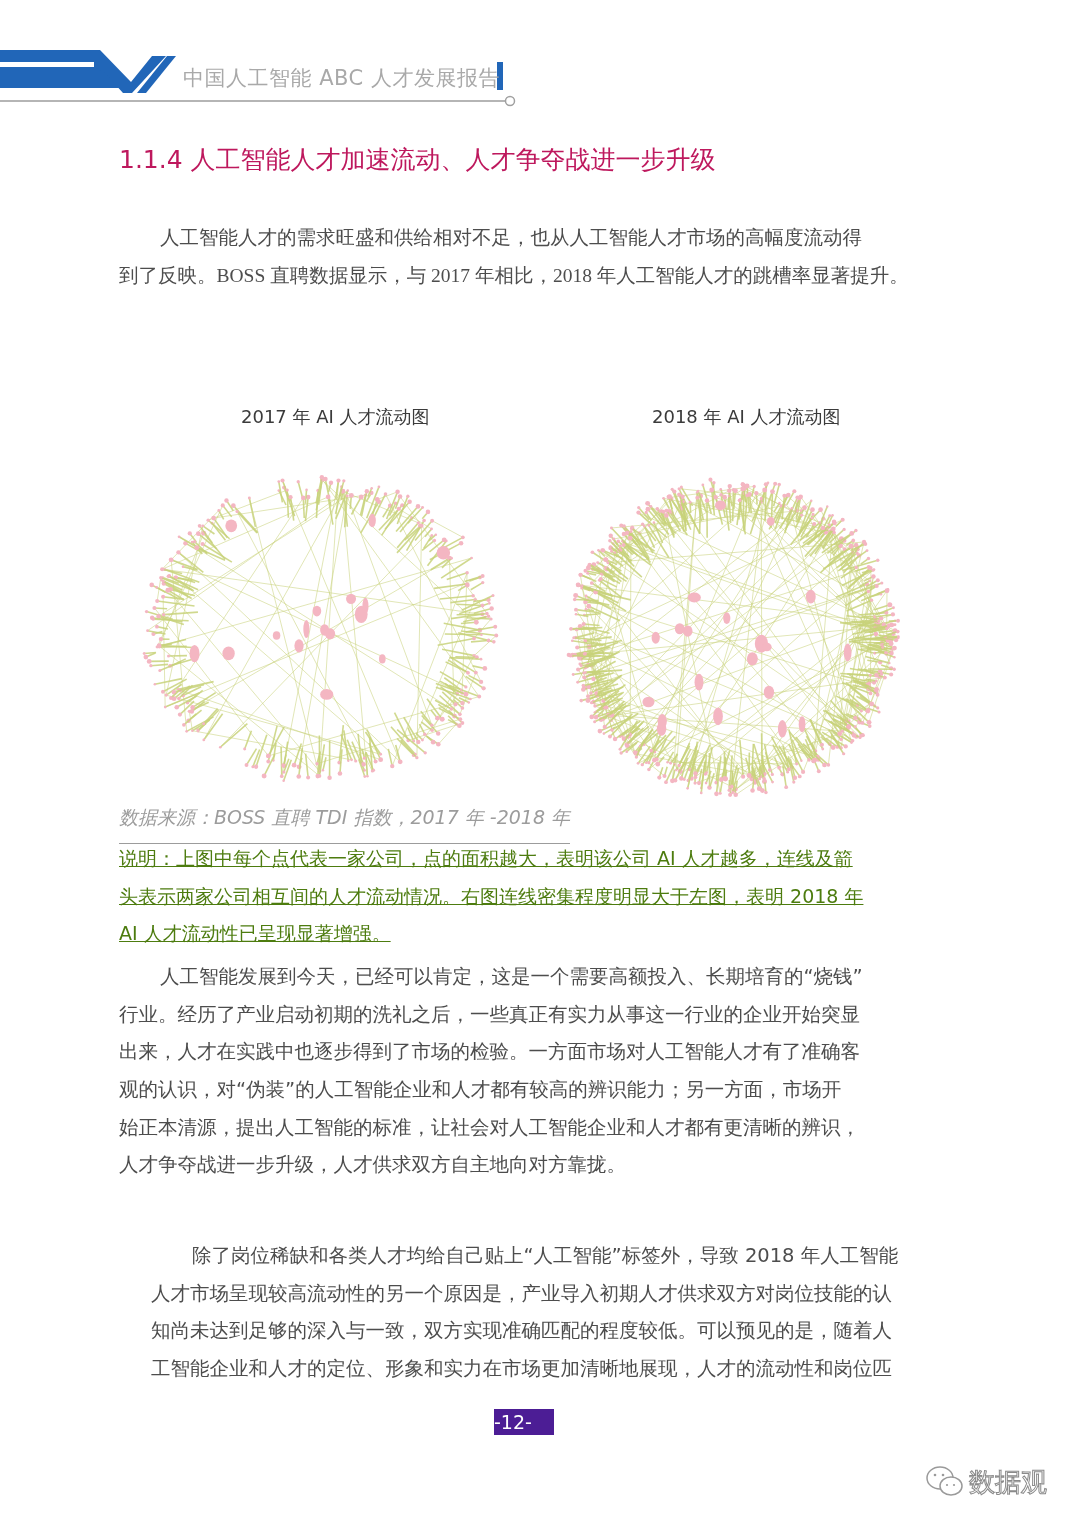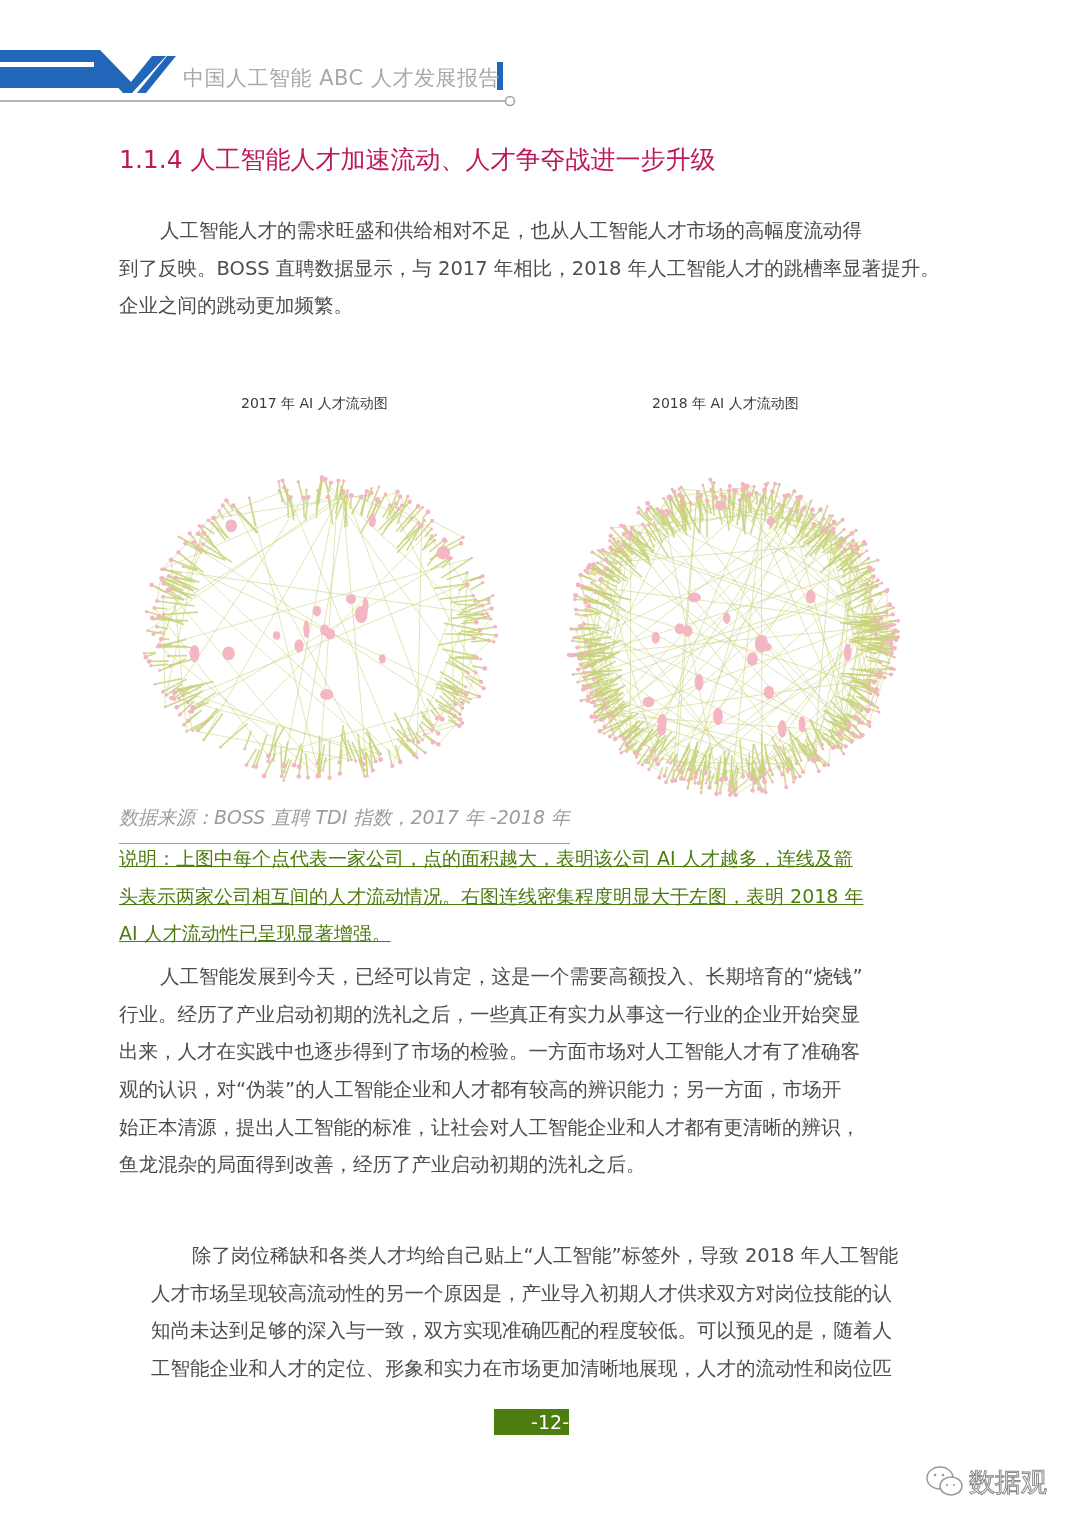--- a/index.html
+++ b/index.html
@@ -5,35 +5,35 @@
   html, body { margin: 0; padding: 0; background: #ffffff; }
   body { width: 1080px; height: 1525px; position: relative; overflow: hidden;
          font-family: "DejaVu Sans", "Liberation Sans", sans-serif; color: #4a4a4a; }
   .header { position: absolute; left: 0; top: 0; width: 964px; height: 120px; }
   .header svg { position: absolute; left: 0; top: 0; }
   .header-title { position: absolute; left: 183px; top: 64px; font-size: 21px; color: #a9a9a9; letter-spacing: 0.5px; white-space: nowrap; }
   .section-title { position: absolute; left: 119px; top: 143px; font-size: 25px; color: #be185d; white-space: nowrap; }
   .para { position: absolute; left: 119px; width: 814px; font-size: 19.5px; line-height: 37.7px; color: #4d4d4d; text-align: justify; }
   .para .line { display: block; white-space: nowrap; height: 37.7px; }
   .para .indent { padding-left: 41px; }
-  .p1 { top: 212px; }
+  .p1 { top: 219px; font-family: Liberation Serif, serif; }
   .p2 { top: 958px; }
   .p3 { top: 1237px; margin-left: 32px; }
-  .fig-title { position: absolute; top: 395px; font-size: 14px; color: #3b3b3b; white-space: nowrap; }
+  .fig-title { position: absolute; top: 405px; font-size: 18px; color: #3b3b3b; white-space: nowrap; }
   .fig-title.left { left: 241px; }
   .fig-title.right { left: 652px; }
   .network { position: absolute; }
   .network.left { left: 135px; top: 470px; width: 370px; height: 320px; }
   .network.right { left: 560px; top: 472px; width: 345px; height: 330px; }
   .source { position: absolute; left: 119px; top: 805px; font-size: 19px; color: #9c9c9c; font-style: italic; white-space: nowrap;
             border-bottom: 1.5px solid #9c9c9c; padding-bottom: 12px; }
   .note { position: absolute; left: 119px; top: 840px; width: 814px; font-size: 19px; line-height: 37.5px; color: #4d7c0f; text-decoration: underline; }
   .note .line { display: block; white-space: nowrap; height: 37.5px; }
-  .page-num { position: absolute; left: 494px; top: 1409px; width: 60px; height: 26px; background: #4d7c0f; color: #ffffff;
-              font-size: 19px; line-height: 26px; text-align: right; padding-left: 15px; }
+  .page-num { position: absolute; left: 494px; top: 1409px; width: 60px; height: 26px; background: #4c1d95; color: #ffffff;
+              font-size: 19px; line-height: 26px; text-align: left; }
   .watermark { position: absolute; left: 925px; top: 1450px; height: 50px; display: flex; align-items: flex-end; }
   .watermark-text { font-size: 26px; color: #ffffff; -webkit-text-stroke: 1px #8a8a8a; margin-left: 4px; white-space: nowrap; }
 </style>
 </head>
 <body>
 
 <div class="header">
   <svg width="1080" height="120">
 
     <polygon points="0,57 92,57 128,88 0,88" fill="#2166b8"></polygon>
@@ -48,21 +48,20 @@
     <circle cx="510" cy="101" r="4.5" fill="#ffffff" stroke="#a0a0a0" stroke-width="1.5"></circle>
   </svg>
   <div class="header-title">中国人工智能 ABC 人才发展报告</div>
 </div>
 
 <div class="section-title">1.1.4  人工智能人才加速流动、人才争夺战进一步升级</div>
 
 <div class="para p1">
   <span class="line indent">人工智能人才的需求旺盛和供给相对不足，也从人工智能人才市场的高幅度流动得</span>
   <span class="line">到了反映。BOSS 直聘数据显示，与 2017 年相比，2018 年人工智能人才的跳槽率显著提升。</span>
-  <span class="line">企业之间的跳动更加频繁。</span>
 </div>
 
 <div class="fig-title left">2017 年 AI 人才流动图</div>
 <div class="fig-title right">2018 年 AI 人才流动图</div>
 
 <svg class="network left" id="net-left" viewBox="0 0 370 320">
     <line x1="356.06947863388933" y1="148.95876389000233" x2="265.05698542991894" y2="26.56056249629424" stroke="#c8d27a" stroke-width="1" stroke-opacity="0.55"></line>
     <line x1="212.74497077274253" y1="20.454873451534183" x2="164.09363524533813" y2="296.87223223297906" stroke="#c8d27a" stroke-width="1" stroke-opacity="0.55"></line>
     <line x1="203.48645597491333" y1="10.539320941249258" x2="184.43745453855675" y2="305.8891191623936" stroke="#c8d27a" stroke-width="1" stroke-opacity="0.55"></line>
     <line x1="297.12252927822715" y1="50.713069923364074" x2="327.8594070300177" y2="67.33846133719814" stroke="#c8d27a" stroke-width="1" stroke-opacity="0.55"></line>
@@ -1868,21 +1867,21 @@
   <span class="line">头表示两家公司相互间的人才流动情况。右图连线密集程度明显大于左图，表明 2018 年</span>
   <span class="line">AI 人才流动性已呈现显著增强。</span>
 </div>
 
 <div class="para p2">
   <span class="line indent">人工智能发展到今天，已经可以肯定，这是一个需要高额投入、长期培育的“烧钱”</span>
   <span class="line">行业。经历了产业启动初期的洗礼之后，一些真正有实力从事这一行业的企业开始突显</span>
   <span class="line">出来，人才在实践中也逐步得到了市场的检验。一方面市场对人工智能人才有了准确客</span>
   <span class="line">观的认识，对“伪装”的人工智能企业和人才都有较高的辨识能力；另一方面，市场开</span>
   <span class="line">始正本清源，提出人工智能的标准，让社会对人工智能企业和人才都有更清晰的辨识，</span>
-  <span class="line">鱼龙混杂的局面得到改善，经历了产业启动初期的洗礼之后。</span>
+  <span class="line">人才争夺战进一步升级，人才供求双方自主地向对方靠拢。</span>
 </div>
 
 <div class="para p3">
   <span class="line indent">除了岗位稀缺和各类人才均给自己贴上“人工智能”标签外，导致 2018 年人工智能</span>
   <span class="line">人才市场呈现较高流动性的另一个原因是，产业导入初期人才供求双方对岗位技能的认</span>
   <span class="line">知尚未达到足够的深入与一致，双方实现准确匹配的程度较低。可以预见的是，随着人</span>
   <span class="line">工智能企业和人才的定位、形象和实力在市场更加清晰地展现，人才的流动性和岗位匹</span>
 </div>
 
 <div class="page-num">-12-</div>

